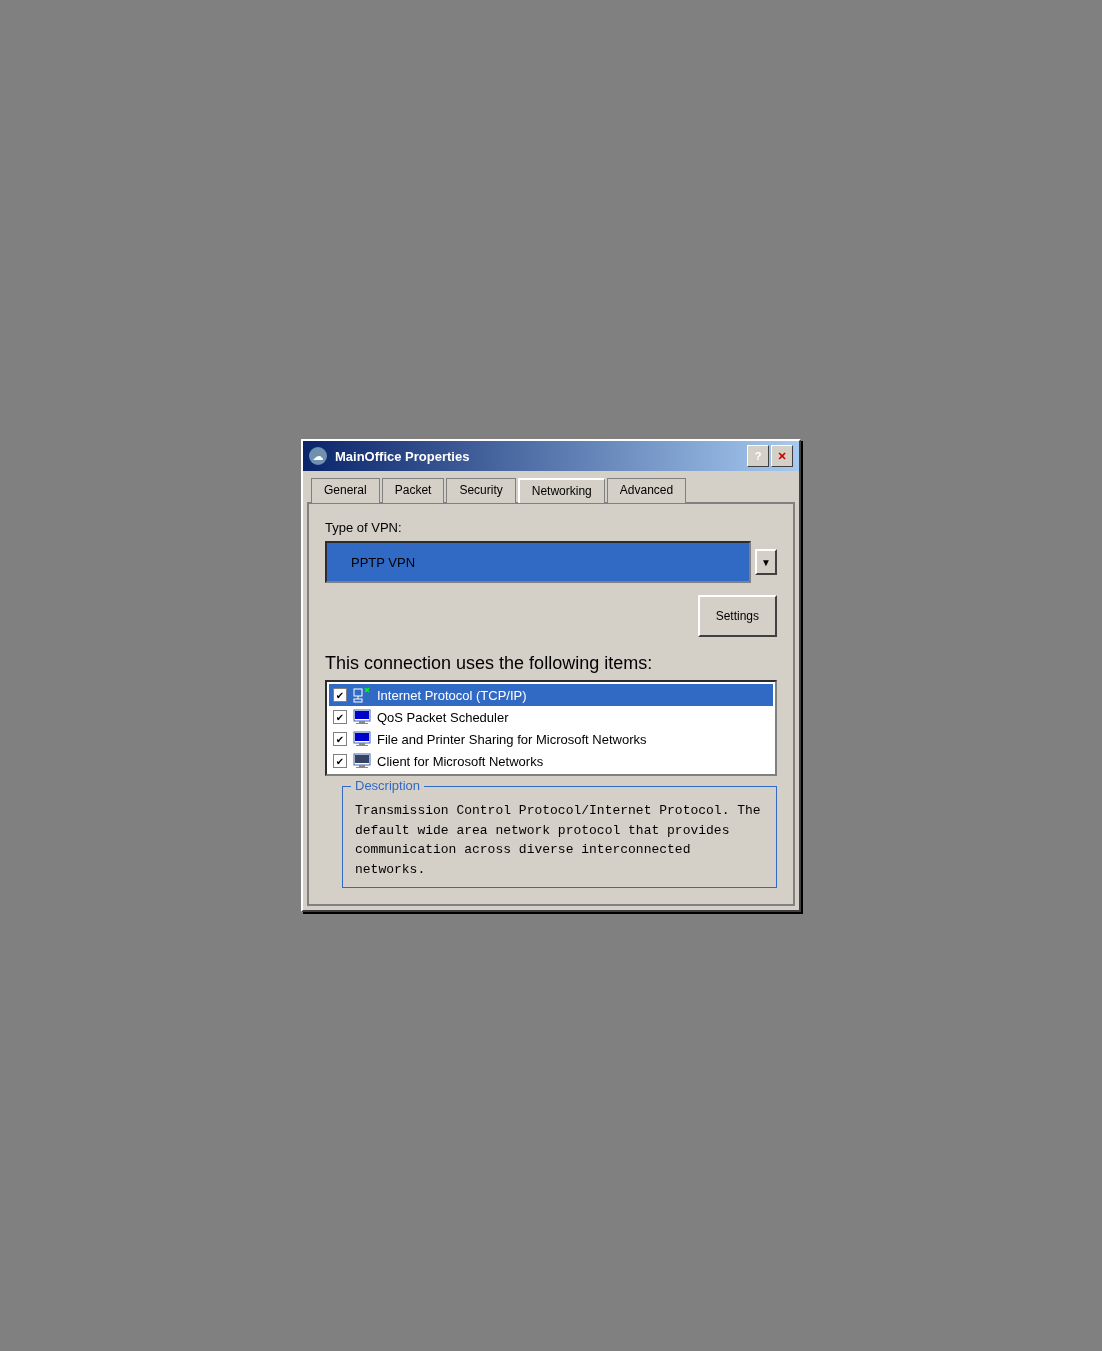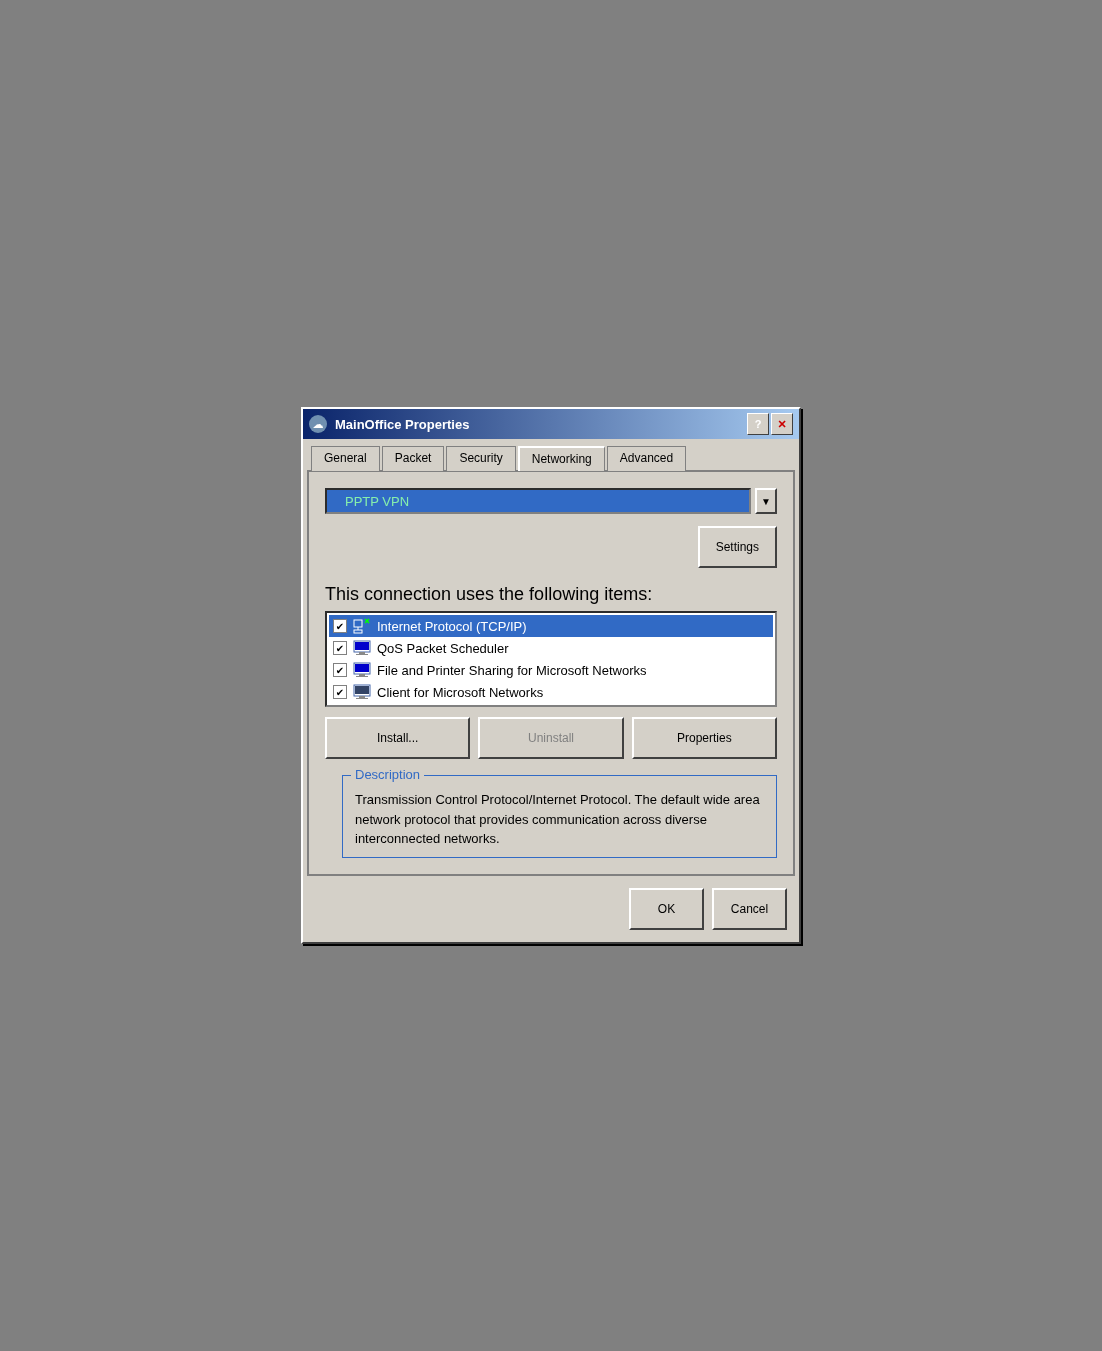--- a/index.html
+++ b/index.html
@@ -125,25 +125,25 @@
     .vpn-select-row {
       display: flex;
       align-items: center;
       gap: 4px;
       margin-bottom: 12px;
     }
 
     .vpn-select {
       flex: 1;
       background: #316ac5;
-      color: #86efac;
-      padding: 4px 18px;
+      color: #000000;
+      padding: 4px 24px;
       border: 2px inset #808080;
       font-size: 13px;
-      height: 26px;
+      height: 42px;
       display: flex;
       align-items: center;
     }
 
     .dropdown-btn {
       width: 22px;
       height: 26px;
       background: #d4d0c8;
       border: 2px solid;
       border-top-color: #fff;
@@ -258,20 +258,21 @@
       top: -9px;
       left: 8px;
       background: #d4d0c8;
       padding: 0 4px;
     }
 
     .description-text {
       font-size: 13px;
       line-height: 1.5;
       margin-top: 6px;
+      font-family: Liberation Mono, monospace;
     }
 
     .bottom-btn-row {
       display: flex;
       justify-content: flex-end;
       gap: 8px;
       padding: 8px 12px 12px;
     }
 
     .bottom-btn-row .win-btn {
@@ -297,20 +298,21 @@
   <div class="tab-bar">
     <div class="tab">General</div>
     <div class="tab">Packet</div>
     <div class="tab">Security</div>
     <div class="tab active">Networking</div>
     <div class="tab">Advanced</div>
   </div>
 
   <div class="tab-content">
 
+    <div class="label">Type of VPN:</div>
     <div class="vpn-select-row">
       <div class="vpn-select">PPTP VPN</div>
       <div class="dropdown-btn">▼</div>
     </div>
 
     <div class="settings-btn-row">
       <button class="win-btn">Settings</button>
     </div>
 
     <div class="connection-label">This connection uses the following items:</div>
@@ -359,29 +361,20 @@
             <rect x="1" y="1" width="16" height="11" fill="none" stroke="#4466aa" stroke-width="1"></rect>
             <rect x="2" y="2" width="14" height="8" fill="#334466"></rect>
             <rect x="6" y="12" width="6" height="2" fill="#888"></rect>
             <rect x="3" y="14" width="12" height="1" fill="#888"></rect>
           </svg>
         </div>
         <span>Client for Microsoft Networks</span>
       </div>
     </div>
 
-    <div class="btn-row">
-      <button class="win-btn">Install...</button>
-      <button class="win-btn disabled" disabled="">Uninstall</button>
-      <button class="win-btn">Properties</button>
-    </div>
 
     <div class="description-group">
       <span class="description-legend">Description</span>
       <div class="description-text">Transmission Control Protocol/Internet Protocol. The default wide area network protocol that provides communication across diverse interconnected networks.</div>
     </div>
   </div>
 
-  <div class="bottom-btn-row">
-    <button class="win-btn">OK</button>
-    <button class="win-btn">Cancel</button>
-  </div>
 </div>
 
 </body></html>

